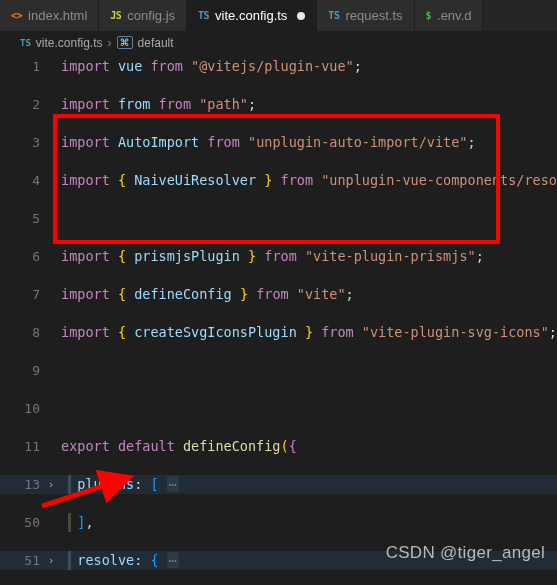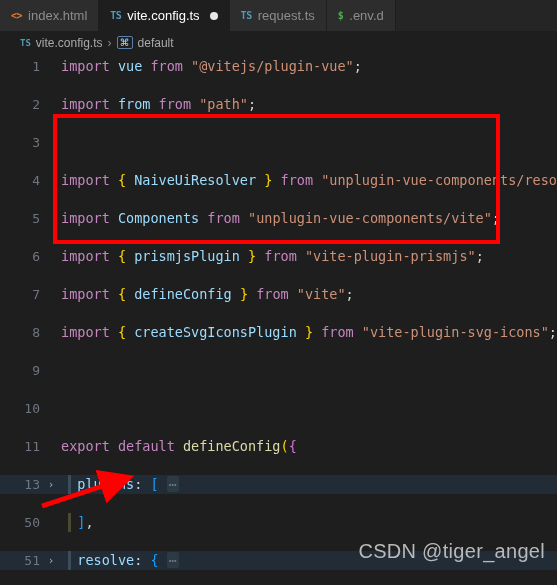--- a/index.html
+++ b/index.html
@@ -71,31 +71,35 @@
   .foldbg{background:#2b3a45;border-radius:2px;padding:0 2px;}
 
   
   #overlay{position:absolute;left:0;top:0;width:557px;height:531px;pointer-events:none;}
   #redbox{
     position:absolute;left:53px;top:60px;width:447px;height:130px;
     border:4px solid #ff0000;box-sizing:border-box;
   }
   #watermark{
     position:absolute;right:12px;bottom:22px;
-    font-family:"Liberation Sans",sans-serif;font-size:20px;color:#b9b9b9;
+    font-family:"Liberation Sans",sans-serif;font-size:17px;color:#b9b9b9;
     letter-spacing:.3px;
   }
 </style>
 </head>
 <body>
 
 <div id="tabbar">
   <div class="tab">
     <span class="ficon ic-html">&lt;&gt;</span>
     <span>index.html</span>
+  </div>
+  <div class="tab">
+    <span class="ficon ic-js">JS</span>
+    <span>config.js</span>
   </div>
   <div class="tab active">
     <span class="ficon ic-ts">TS</span>
     <span>vite.config.ts</span>
     <span class="dirty-dot"></span>
   </div>
   <div class="tab">
     <span class="ficon ic-ts">TS</span>
     <span>request.ts</span>
   </div>
@@ -120,30 +124,30 @@
     <span class="code"><span class="kw">import</span> <span class="var">vue</span> <span class="kw">from</span> <span class="str">"@vitejs/plugin-vue"</span><span class="punc">;</span></span>
   </div>
 
   <div class="row" style="top:22px">
     <span class="ln">2</span>
     <span class="code"><span class="kw">import</span> <span class="var">from</span> <span class="kw">from</span> <span class="str">"path"</span><span class="punc">;</span></span>
   </div>
 
   <div class="row" style="top:41px">
     <span class="ln">3</span>
+    <span class="code"><span class="kw">import</span> <span class="var">AutoImport</span> <span class="kw">from</span> <span class="str">"unplugin-auto-import/vite"</span><span class="punc">;</span></span>
   </div>
 
   <div class="row" style="top:60px">
     <span class="ln">4</span>
     <span class="code"><span class="kw">import</span> <span class="br1">{</span> <span class="var">NaiveUiResolver</span> <span class="br1">}</span> <span class="kw">from</span> <span class="str">"unplugin-vue-components/resolve</span></span>
   </div>
 
   <div class="row" style="top:79px">
     <span class="ln">5</span>
-    <span class="code"><span class="kw">import</span> <span class="var">Components</span> <span class="kw">from</span> <span class="str">"unplugin-vue-components/vite"</span><span class="punc">;</span></span>
   </div>
 
   <div class="row" style="top:98px">
     <span class="ln">6</span>
     <span class="code"><span class="kw">import</span> <span class="br1">{</span> <span class="var">prismjsPlugin</span> <span class="br1">}</span> <span class="kw">from</span> <span class="str">"vite-plugin-prismjs"</span><span class="punc">;</span></span>
   </div>
 
   <div class="row" style="top:117px">
     <span class="ln">7</span>
     <span class="code"><span class="kw">import</span> <span class="br1">{</span> <span class="var">defineConfig</span> <span class="br1">}</span> <span class="kw">from</span> <span class="str">"vite"</span><span class="punc">;</span></span>

